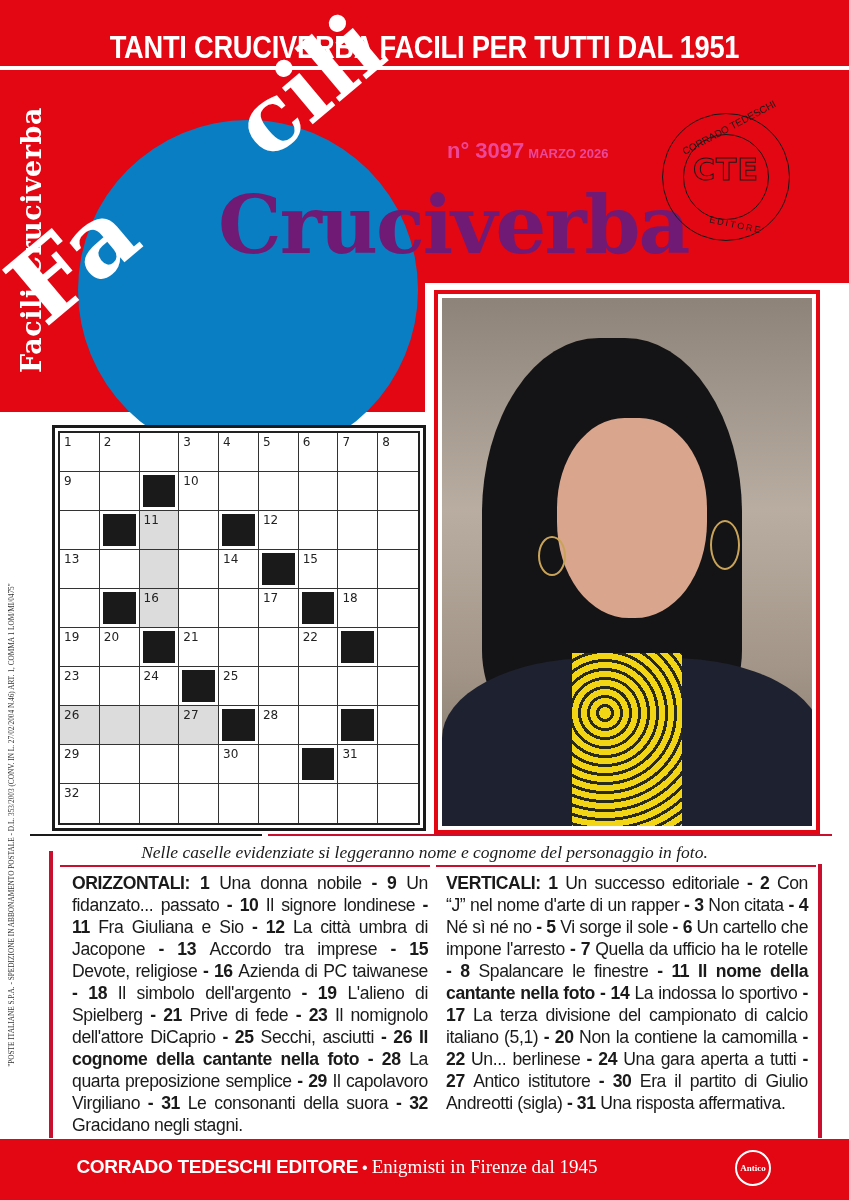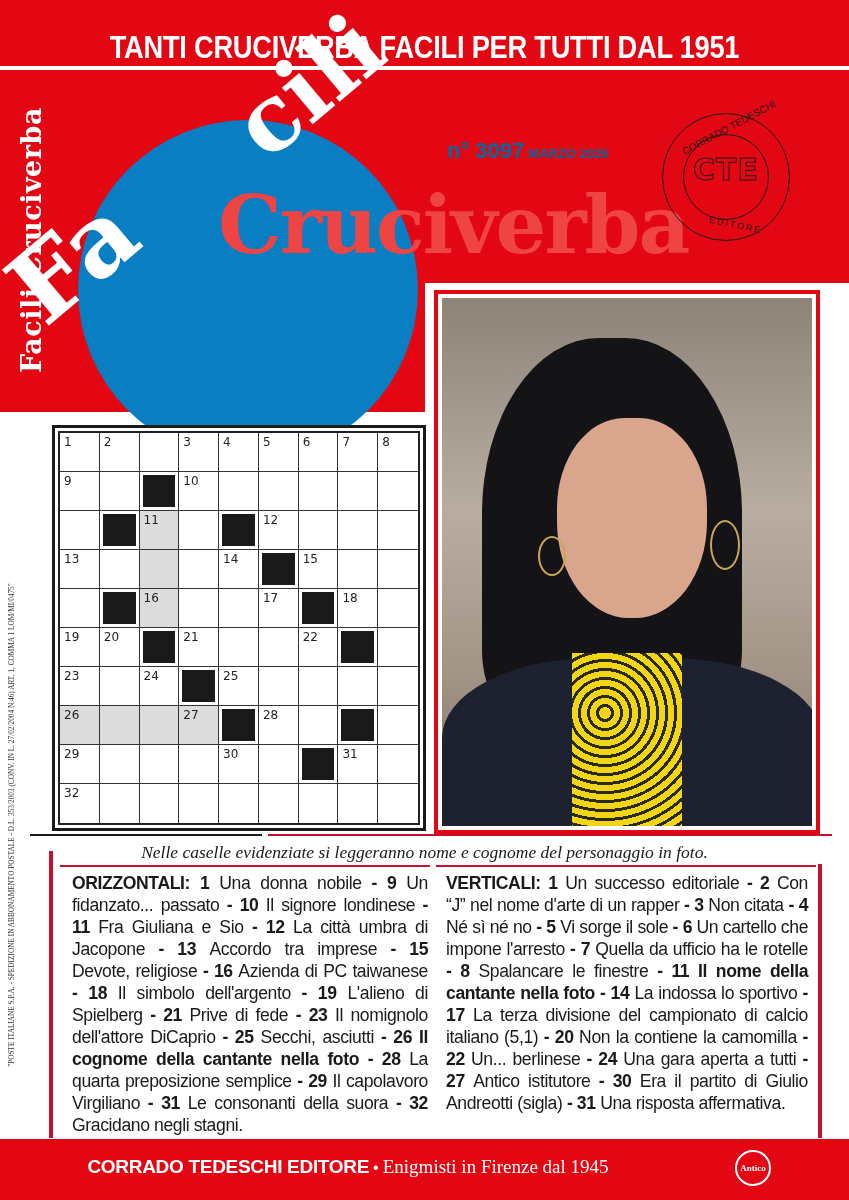--- a/index.html
+++ b/index.html
@@ -13,23 +13,23 @@
   #white-line { left: 0; top: 66px; width: 849px; height: 4px; background: #fff; }
   #left-panel { left: 0; top: 70px; width: 425px; height: 342px; }
   #right-panel { left: 425px; top: 70px; width: 424px; height: 213px; }
 
   #blue-circle { left: 78px; top: 50px; width: 340px; height: 340px; border-radius: 50%; background: #0a7ec2; }
   #side-title { left: 16px; top: 72px; width: 30px; height: 335px; }
   #side-title span { position: absolute; left: 50%; top: 50%; transform: translate(-50%, -50%) rotate(-90deg); white-space: nowrap; color: #fff; font-family: "DejaVu Serif", serif; font-weight: bold; font-size: 27px; letter-spacing: 0.5px; }
 
   #logo-fa { left: 55px; top: 240px; color: #fff; font-family: "DejaVu Serif", serif; font-weight: bold; font-size: 100px; transform: rotate(-40deg); transform-origin: left bottom; white-space: nowrap; line-height: 1; }
   #logo-cili { left: 228px; top: 40px; color: #fff; font-family: "DejaVu Serif", serif; font-weight: bold; font-size: 92px; transform: rotate(-40deg); white-space: nowrap; line-height: 1; }
-  #logo-cruciverba { left: 218px; top: 185px; color: #ef4444; font-family: "DejaVu Serif", serif; font-weight: bold; font-size: 80px; white-space: nowrap; line-height: 1; letter-spacing: -2px; }
-
-  #issue { left: 447px; top: 138px; color: #0369a1; white-space: nowrap; }
+  #logo-cruciverba { left: 218px; top: 185px; color: #701a75; font-family: "DejaVu Serif", serif; font-weight: bold; font-size: 80px; white-space: nowrap; line-height: 1; letter-spacing: -2px; }
+
+  #issue { left: 447px; top: 138px; color: #ec4899; white-space: nowrap; }
   #issue .num { font-weight: bold; font-size: 22px; }
   #issue .date { font-weight: bold; font-size: 13px; margin-left: 4px; }
 
   #stamp { left: 662px; top: 113px; width: 128px; height: 128px; border: 1.5px solid #1a1a1a; border-radius: 50%; }
   #stamp .inner { position: absolute; left: 20px; top: 20px; width: 86px; height: 86px; border: 1px solid #1a1a1a; border-radius: 50%; }
   #stamp .cte { position: absolute; left: 0; top: 38px; width: 100%; text-align: center; font-family: "DejaVu Sans", sans-serif; font-weight: bold; font-size: 30px; color: #e30613; -webkit-text-stroke: 1px #1a1a1a; letter-spacing: 1px; }
   #stamp .top-text { position: absolute; left: 14px; top: 8px; font-size: 10px; color: #1a1a1a; transform: rotate(-28deg); white-space: nowrap; }
   #stamp .bottom-text { position: absolute; left: 46px; top: 106px; font-size: 9px; color: #1a1a1a; letter-spacing: 2px; transform: rotate(12deg); white-space: nowrap; }
 
   
@@ -62,21 +62,21 @@
   #rule-right { left: 436px; top: 865px; width: 380px; height: 2px; background: #c8102e; }
   #rule-top-left { left: 30px; top: 834px; width: 232px; height: 2px; background: #1a1a1a; }
   #rule-top-right { left: 268px; top: 834px; width: 564px; height: 2px; background: #c8102e; }
 
   .clues { top: 872px; font-size: 17.6px; line-height: 22px; color: #1a1a1a; text-align: justify; letter-spacing: -0.4px; }
   #clues-across { left: 72px; width: 356px; }
   #clues-down { left: 446px; width: 362px; }
   .clues b { font-weight: bold; }
 
   #footer { left: 0; top: 1139px; width: 849px; height: 61px; }
-  #footer-text { left: 11px; top: 1156px; width: 674px; text-align: center; color: #fff; white-space: nowrap; }
+  #footer-text { left: 0; top: 1156px; width: 674px; text-align: center; color: #fff; white-space: nowrap; }
   #footer-text .pub { font-weight: bold; font-size: 19px; letter-spacing: -0.3px; }
   #footer-text .dot { font-size: 16px; margin: 0 4px; }
   #footer-text .tag { font-family: "Liberation Serif", serif; font-size: 19px; }
   #sudoku-badge { left: 735px; top: 1150px; width: 36px; height: 36px; border: 2px solid #fff; border-radius: 50%; color: #fff; font-family: "Liberation Serif", serif; font-size: 9px; font-weight: bold; display: flex; align-items: center; justify-content: center; }
 </style>
 </head>
 <body>
 
 <div class="abs red" id="top-band"></div>
 <div class="abs" id="tagline">TANTI CRUCIVERBA FACILI PER TUTTI DAL 1951</div>

